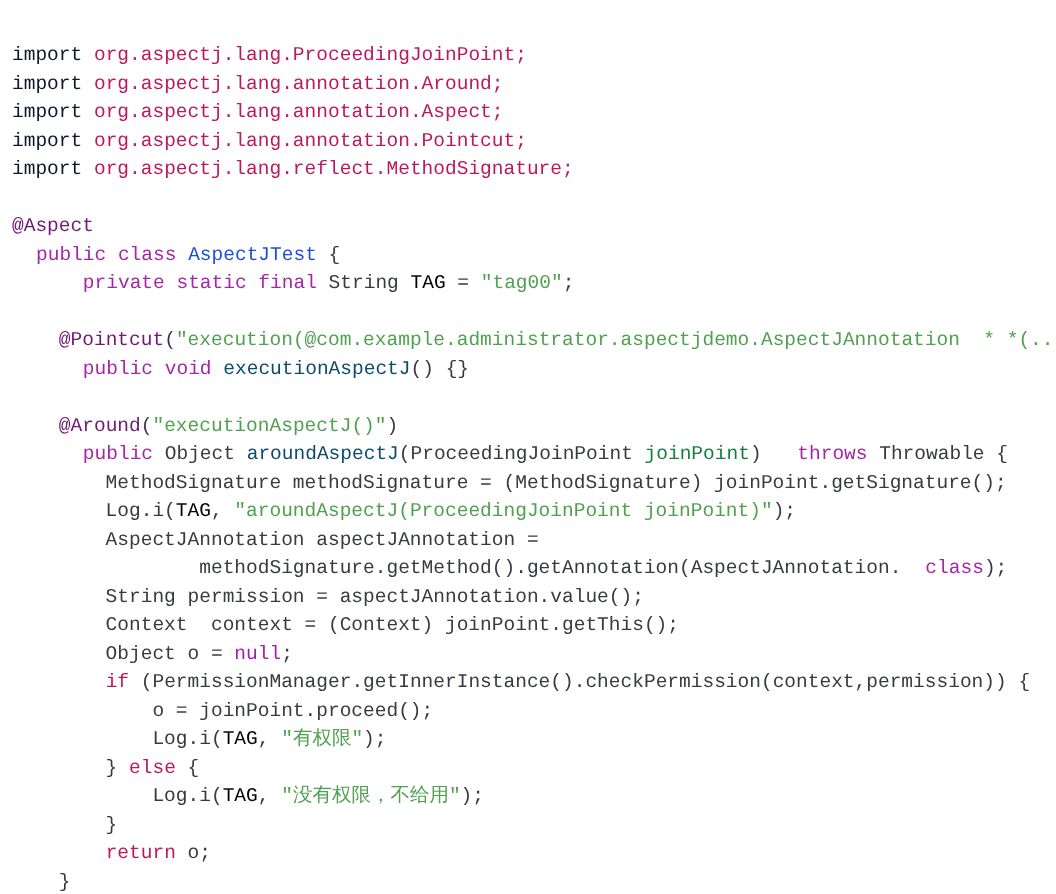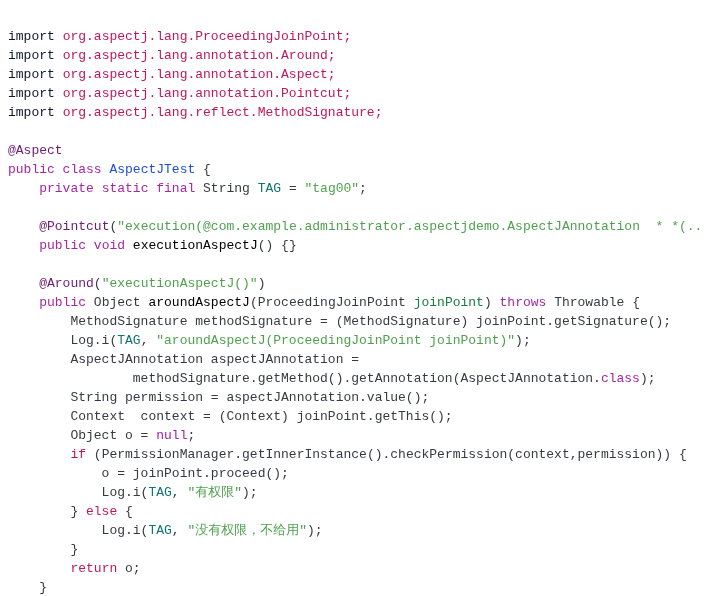--- a/index.html
+++ b/index.html
@@ -6,28 +6,28 @@
     margin: 0;
     padding: 8px;
     font-family: Consolas, 'Courier New', monospace;
     font-size: 13px;
     line-height: 19px;
     background: #ffffff;
     color: #333333;
     white-space: pre;
   }
   .kw-import { color: #0f172a; }
-  .kw-modifier { color: #a626a4; }
+  .kw-modifier { color: #a626a4; margin-left: 16px; }
   .kw-control { color: #be185d; }
   .pkg { color: #be185d; }
   .annotation { color: #701a75; }
   .classname { color: #1d4ed8; }
-  .method { color: #000000; }
+  .method { color: #0c4a6e; }
   .string { color: #50a14f; }
-  .field { color: #0f766e; }
+  .field { color: #000000; }
   .param { color: #15803d; }
   .literal { color: #a21caf; }
   .plain { color: #383a42; }
 </style>
 </head>
 <body>
 <div id="code-container"><div><span class="kw-import">import</span><span class="plain"> </span><span class="pkg">org.aspectj.lang.ProceedingJoinPoint;</span></div><div><span class="kw-import">import</span><span class="plain"> </span><span class="pkg">org.aspectj.lang.annotation.Around;</span></div><div><span class="kw-import">import</span><span class="plain"> </span><span class="pkg">org.aspectj.lang.annotation.Aspect;</span></div><div><span class="kw-import">import</span><span class="plain"> </span><span class="pkg">org.aspectj.lang.annotation.Pointcut;</span></div><div><span class="kw-import">import</span><span class="plain"> </span><span class="pkg">org.aspectj.lang.reflect.MethodSignature;</span></div><div> </div><div><span class="annotation">@Aspect</span></div><div><span class="kw-modifier">public class</span><span class="plain"> </span><span class="classname">AspectJTest</span><span class="plain"> {</span></div><div><span class="plain">    </span><span class="kw-modifier">private static final</span><span class="plain"> String </span><span class="field">TAG</span><span class="plain"> = </span><span class="string">"tag00"</span><span class="plain">;</span></div><div> </div><div><span class="plain">    </span><span class="annotation">@Pointcut</span><span class="plain">(</span><span class="string">"execution(@com.example.administrator.aspectjdemo.AspectJAnnotation  * *(..))"</span></div><div><span class="plain">    </span><span class="kw-modifier">public void</span><span class="plain"> </span><span class="method">executionAspectJ</span><span class="plain">() {}</span></div><div> </div><div><span class="plain">    </span><span class="annotation">@Around</span><span class="plain">(</span><span class="string">"executionAspectJ()"</span><span class="plain">)</span></div><div><span class="plain">    </span><span class="kw-modifier">public</span><span class="plain"> Object </span><span class="method">aroundAspectJ</span><span class="plain">(ProceedingJoinPoint </span><span class="param">joinPoint</span><span class="plain">) </span><span class="kw-modifier">throws</span><span class="plain"> Throwable {</span></div><div><span class="plain">        MethodSignature methodSignature = (MethodSignature) joinPoint.getSignature();</span></div><div><span class="plain">        Log.i(</span><span class="field">TAG</span><span class="plain">, </span><span class="string">"aroundAspectJ(ProceedingJoinPoint joinPoint)"</span><span class="plain">);</span></div><div><span class="plain">        AspectJAnnotation aspectJAnnotation =</span></div><div><span class="plain">                methodSignature.getMethod().getAnnotation(AspectJAnnotation.</span><span class="kw-modifier">class</span><span class="plain">);</span></div><div><span class="plain">        String permission = aspectJAnnotation.value();</span></div><div><span class="plain">        Context  context = (Context) joinPoint.getThis();</span></div><div><span class="plain">        Object o = </span><span class="literal">null</span><span class="plain">;</span></div><div><span class="plain">        </span><span class="kw-control">if</span><span class="plain"> (PermissionManager.getInnerInstance().checkPermission(context,permission)) {</span></div><div><span class="plain">            o = joinPoint.proceed();</span></div><div><span class="plain">            Log.i(</span><span class="field">TAG</span><span class="plain">, </span><span class="string">"有权限"</span><span class="plain">);</span></div><div><span class="plain">        } </span><span class="kw-control">else</span><span class="plain"> {</span></div><div><span class="plain">            Log.i(</span><span class="field">TAG</span><span class="plain">, </span><span class="string">"没有权限，不给用"</span><span class="plain">);</span></div><div><span class="plain">        }</span></div><div><span class="plain">        </span><span class="kw-control">return</span><span class="plain"> o;</span></div><div><span class="plain">    }</span></div></div>
 
 
 

